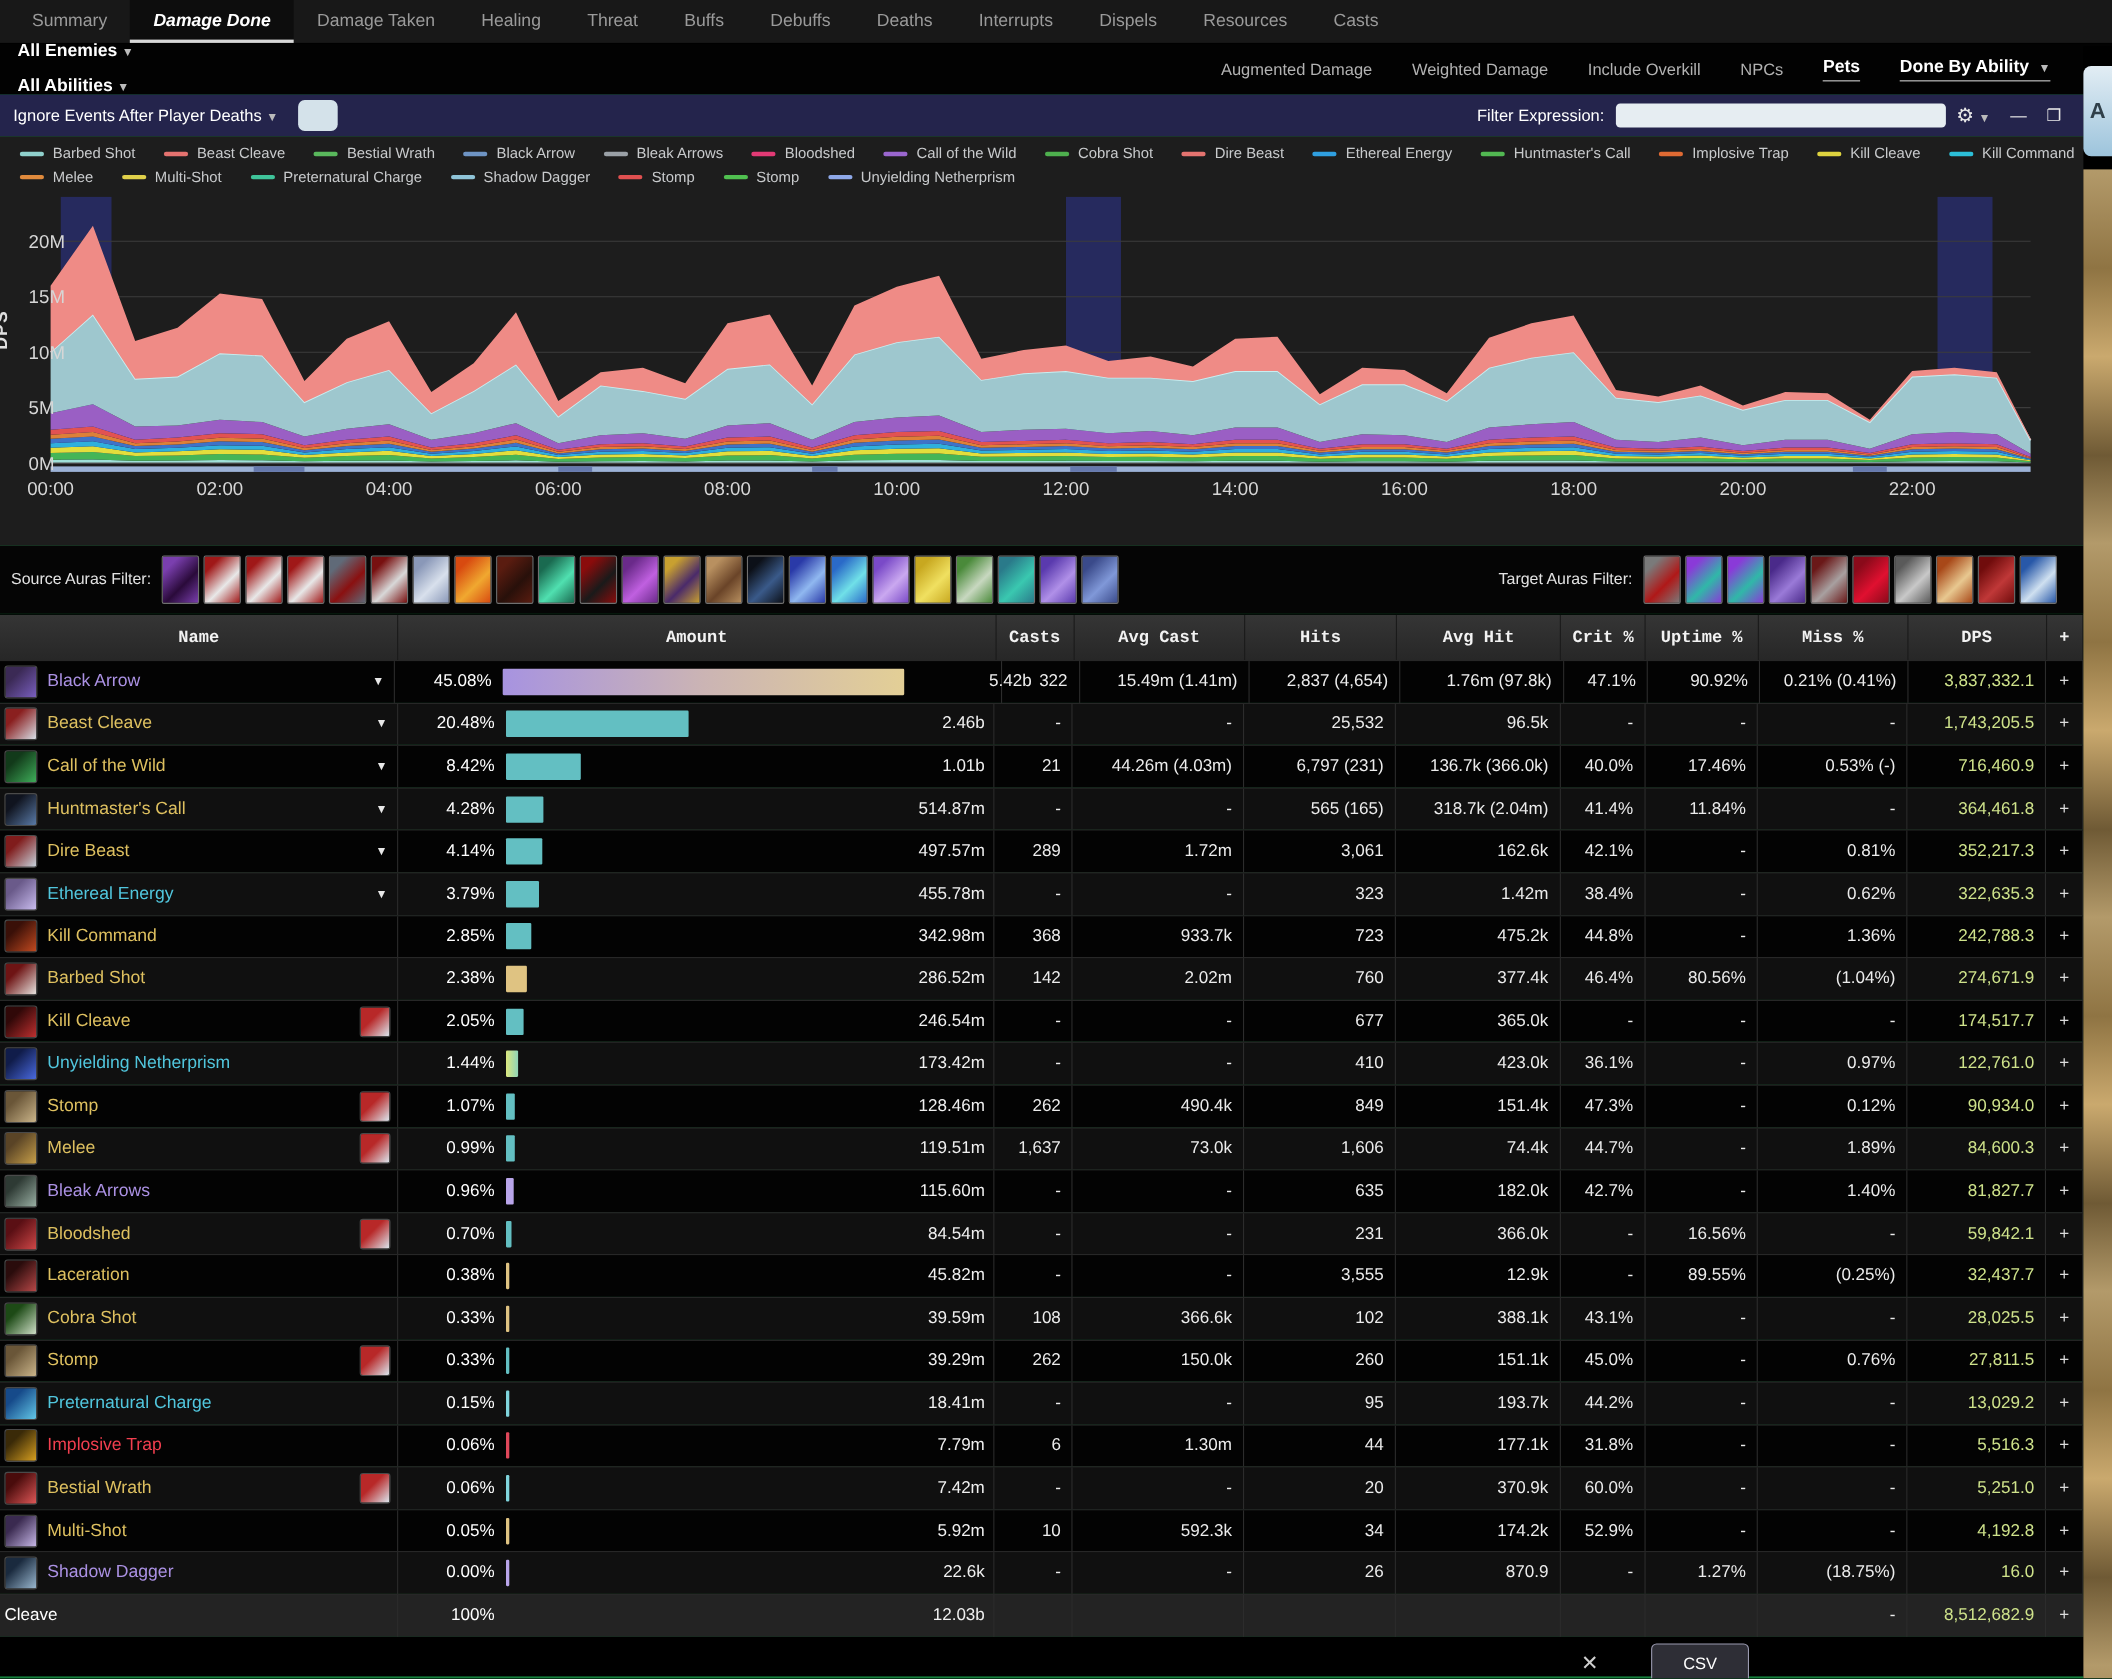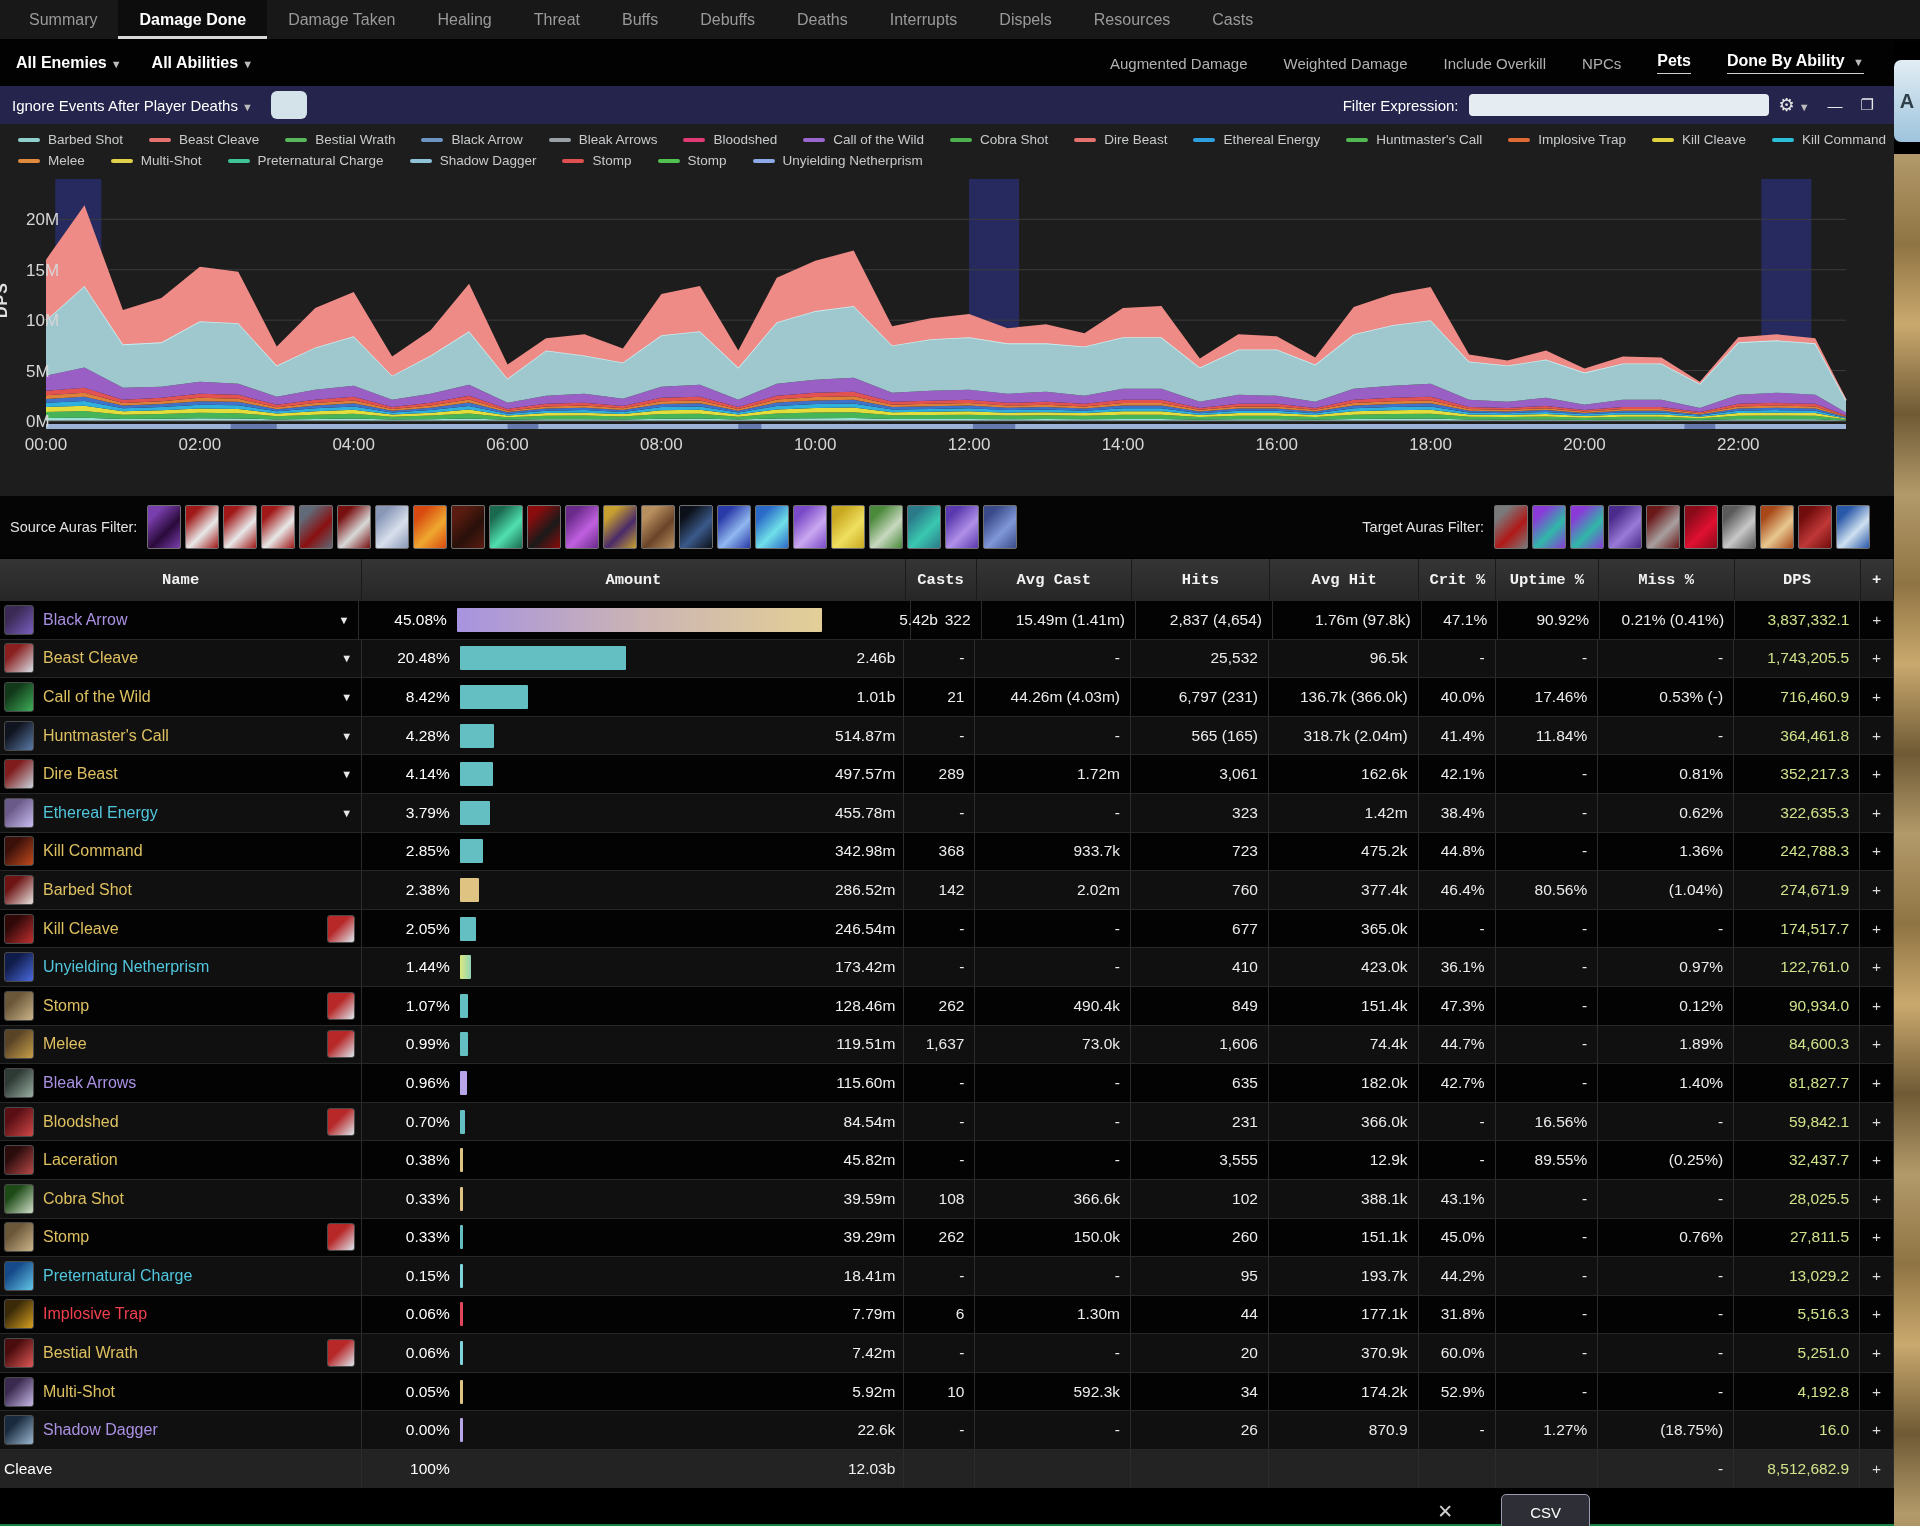--- a/index.html
+++ b/index.html
@@ -2,25 +2,25 @@
 <html><head>
 <meta charset="utf-8">
 <style>
   html,body{margin:0;padding:0;background:#000;}
   *{box-sizing:border-box;font-family:"Liberation Sans",sans-serif;}
   .app{position:relative;width:1920px;height:1526px;background:#15803d;overflow:hidden;}
 
   
   .topnav{height:40px;background:#181818;display:flex;align-items:stretch;padding-left:8px;border-bottom:1px solid #000;}
   .tab{padding:0 21px;line-height:40px;color:#9a9a9a;font-size:16px;cursor:pointer;}
-  .tab.active{color:#fff;font-weight:bold;background:#0d0d0d;border-bottom:3px solid #d8d8d8;}
+  .tab.active{color:#fff;font-weight:bold;background:#0d0d0d;border-bottom:3px solid #d8d8d8;font-style:italic;}
 
   
   .toolbar{height:46px;background:#020202;display:flex;align-items:center;padding:0 16px;}
-  .tb-left{display:flex;gap:30px;}
+  .tb-left{display:flex;gap:14px;flex-direction:column;}
   .tb-dd{color:#fff;font-weight:bold;font-size:16px;cursor:pointer;}
   .caret{color:#bbb;font-size:11px;margin-left:4px;}
   .tb-right{margin-left:auto;display:flex;gap:36px;align-items:center;margin-right:40px;}
   .tb-item{color:#b2b2b2;font-size:15px;cursor:pointer;}
   .tb-item.on{color:#fff;border-bottom:1px solid #cfcfcf;padding-bottom:3px;}
   .tb-item.bold{font-weight:bold;font-size:16px;}
 
   
   .filterbar{height:38px;background:#24244c;display:flex;align-items:center;padding:0 12px;color:#fff;font-size:15px;}
   .checkbox{width:36px;height:28px;background:#d4e2ea;border-radius:6px;margin-left:18px;cursor:pointer;}

